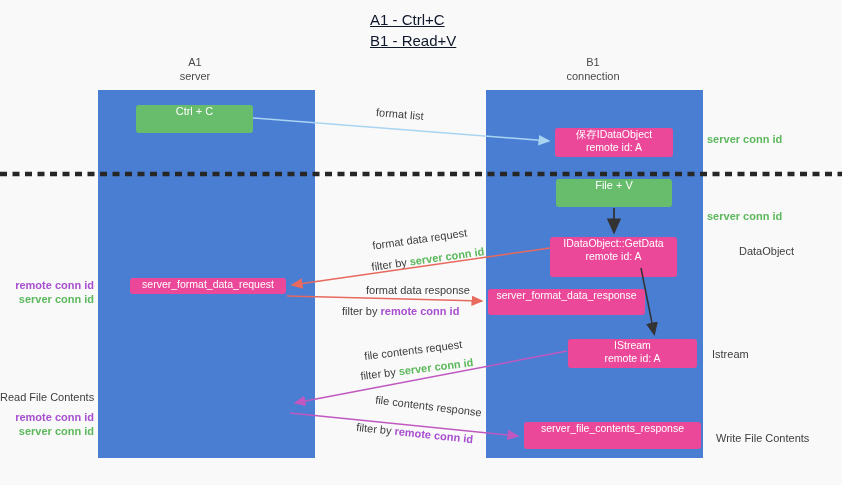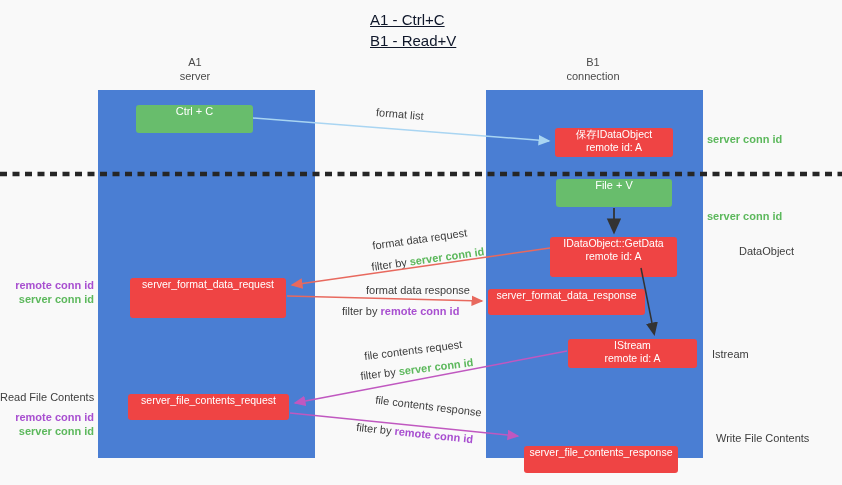--- a/index.html
+++ b/index.html
@@ -12,21 +12,21 @@
     position:absolute;top:55px;transform:translateX(-50%);
     text-align:center;font-size:11px;line-height:14px;color:#4a4a4a;white-space:nowrap;
   }
   .title{
     position:absolute;left:370px;top:9px;font-size:15px;line-height:21px;color:#0f172a;text-decoration:underline;
   }
   .node{
     position:absolute;display:flex;flex-direction:column;align-items:center;justify-content:flex-start;
     color:#fff;text-align:center;border-radius:3px;font-size:11px;line-height:13px;
   }
-  .node.orange{background:#ef4444;}
+  .node.orange{background:#ec4899;}
   .node.green{background:#68bd6c;}
   .node.small{font-size:10.5px;}
   .lbl{position:absolute;font-size:11px;color:#3d3d3d;white-space:nowrap;}
   .lbl .green-txt{color:#5cb85c;font-weight:bold;}
   .lbl .purple-txt{color:#a84fd0;font-weight:bold;}
   .lbl.green{color:#5cb85c;font-weight:bold;}
   .lbl.purple{color:#a84fd0;font-weight:bold;}
   .left-col-lbl{left:0;width:94px;text-align:right;}
   .arrows{position:absolute;left:0;top:0;pointer-events:none;z-index:10;}
 </style>
@@ -63,38 +63,35 @@
 
   <div class="node green" style="left:556px;top:179px;width:116px;height:28px;">
     <div>File + V</div>
   </div>
 
   <div class="node orange" style="left:550px;top:237px;width:127px;height:40px;font-size:10.5px;">
     <div>IDataObject::GetData</div>
     <div>remote id: A</div>
   </div>
 
-  <div class="node orange small" style="left:130px;top:278px;width:156px;height:40px;">
+  <div class="node orange small" style="left:130px;top:278px;width:156px;height:16px;">
     <div>server_format_data_request</div>
   </div>
 
   <div class="node orange small" style="left:488px;top:289px;width:157px;height:26px;">
     <div>server_format_data_response</div>
   </div>
 
   <div class="node orange" style="left:568px;top:339px;width:129px;height:29px;font-size:10.5px;">
     <div>IStream</div>
     <div>remote id: A</div>
   </div>
 
-  <div class="node orange small" style="left:128px;top:394px;width:161px;height:26px;">
-    <div>server_file_contents_request</div>
-  </div>
 
-  <div class="node orange small" style="left:524px;top:446px;width:154px;height:27px;">
+  <div class="node orange small" style="left:524px;top:422px;width:177px;height:27px;">
     <div>server_file_contents_response</div>
   </div>
 
   <div class="lbl" style="left:376px;top:108px;transform:rotate(5deg);">format list</div>
 
   <div class="lbl" style="left:372px;top:233px;transform:rotate(-8deg);">format data request</div>
   <div class="lbl" style="left:371px;top:253px;transform:rotate(-8deg);"><span>filter by </span><span class="green-txt">server conn id</span></div>
 
   <div class="lbl" style="left:366px;top:284px;">format data response</div>
   <div class="lbl" style="left:342px;top:305px;"><span>filter by </span><span class="purple-txt">remote conn id</span></div>

